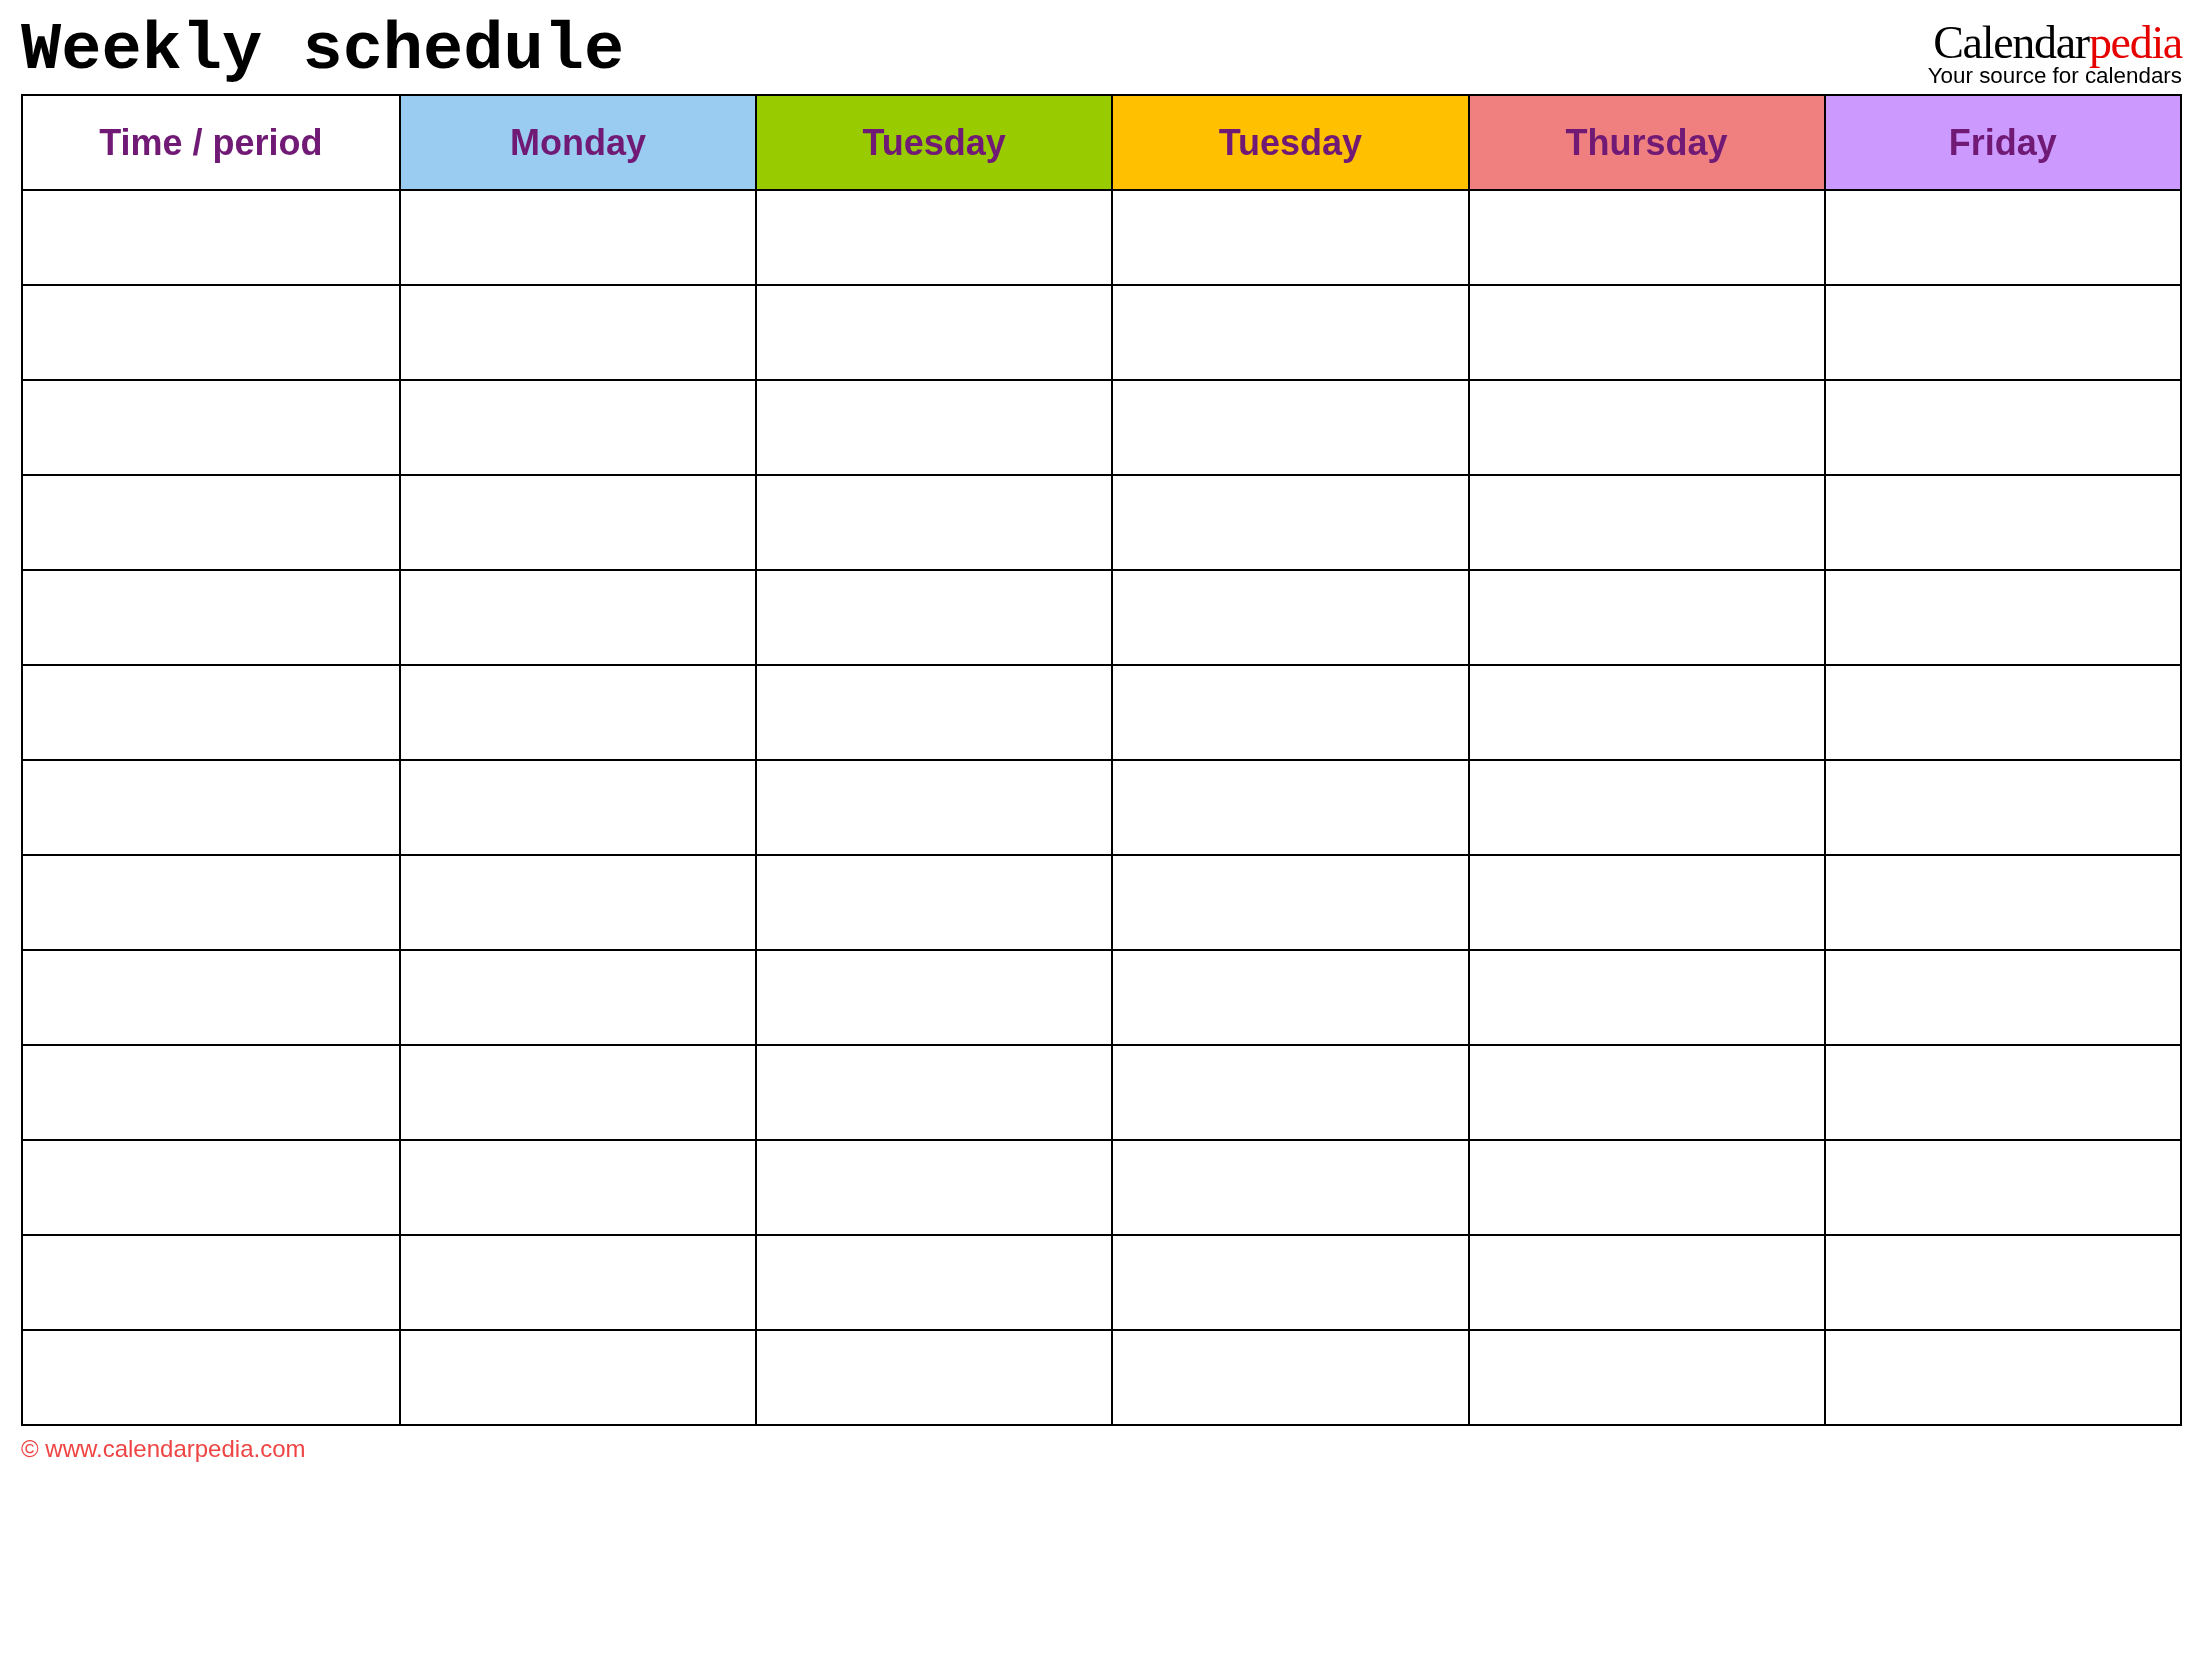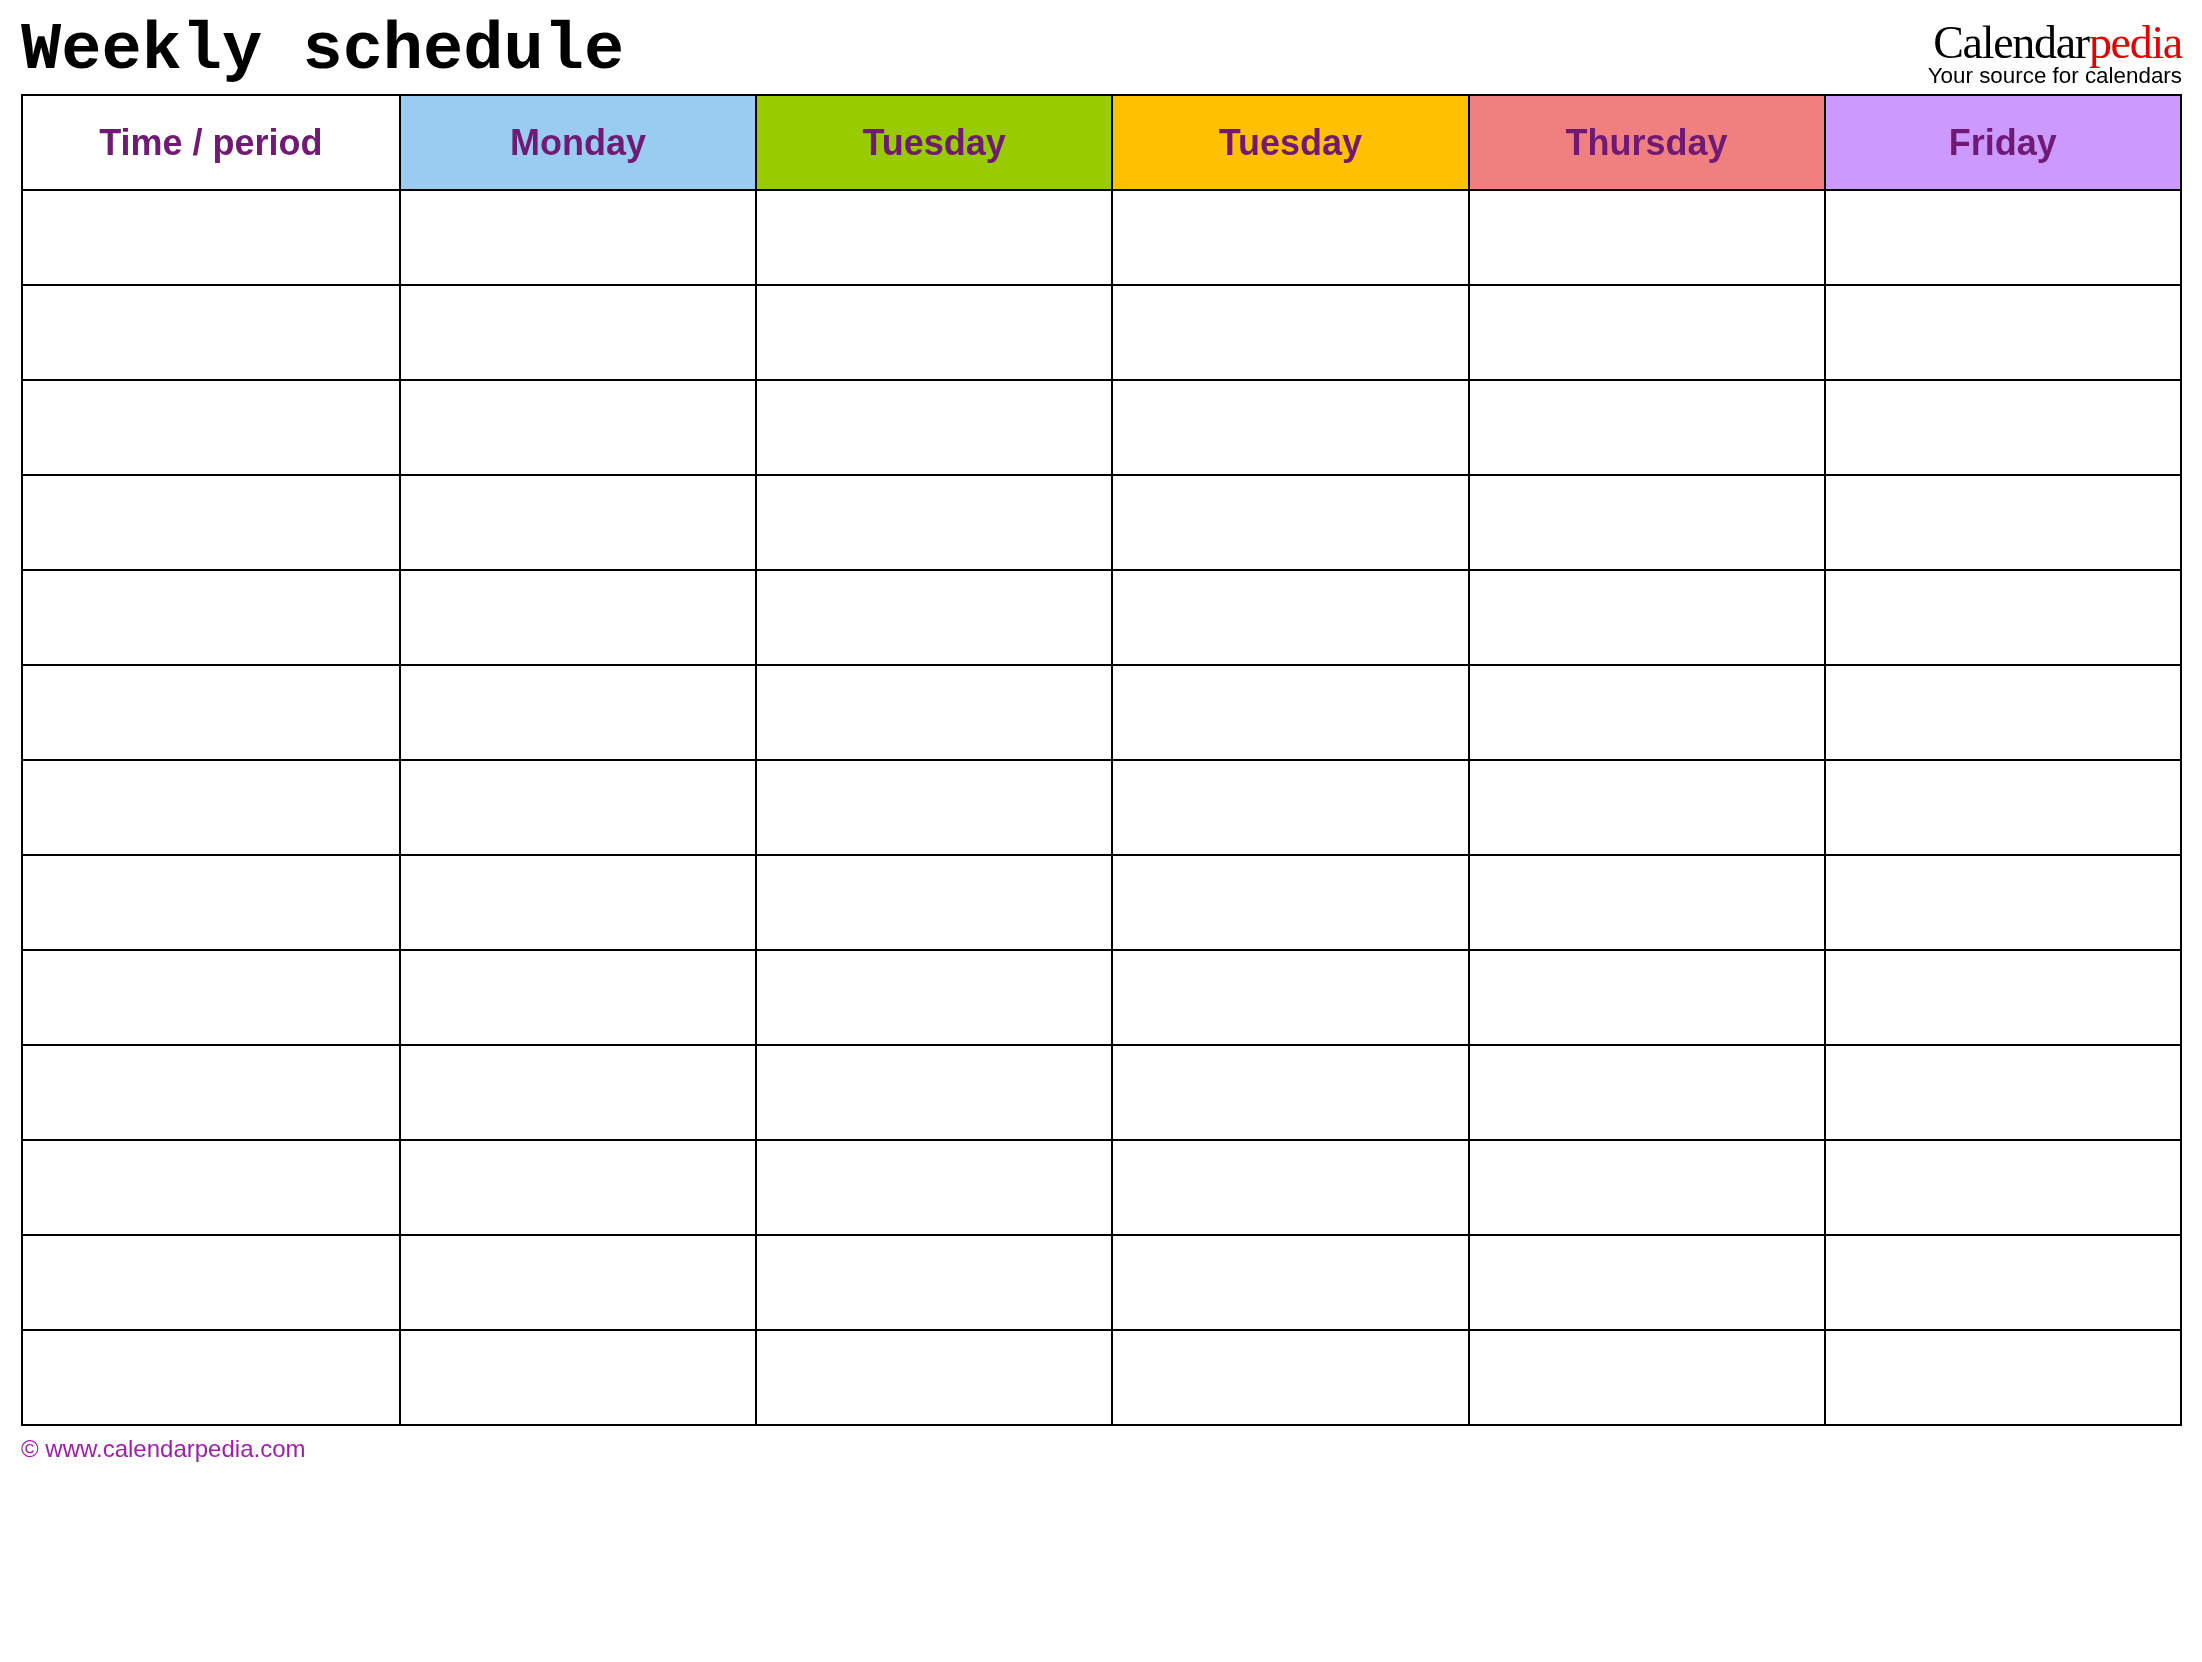--- a/index.html
+++ b/index.html
@@ -97,21 +97,21 @@
     th.fri { background: #cc99ff; }
     td.time-cell {
       border-right-width: 4.3px;
     }
     td {
       height: 95px;
       font-size: 26px;
     }
     .footer {
       font-size: 24px;
-      color: #a21caf;
+      color: #ef4444;
       margin-top: 8.6px;
     }
   </style>
 </head>
 <body>
 
 <div class="page">
   <div class="header">
     <div class="header-left">
       <div class="title">Weekly schedule</div>

